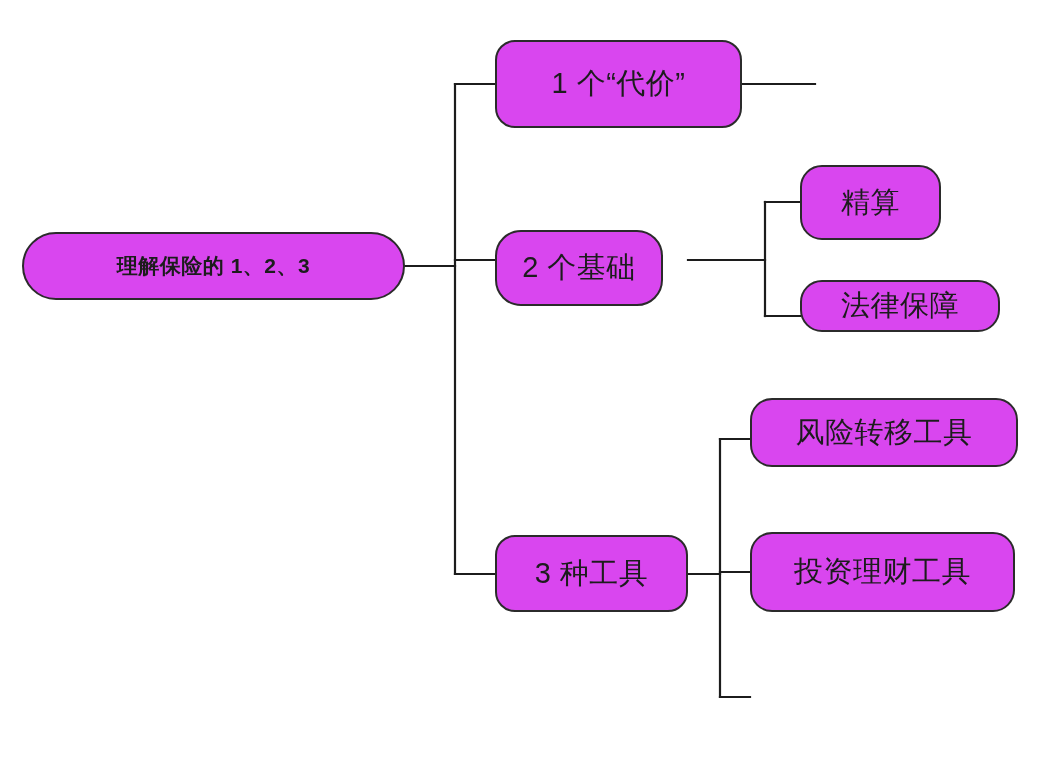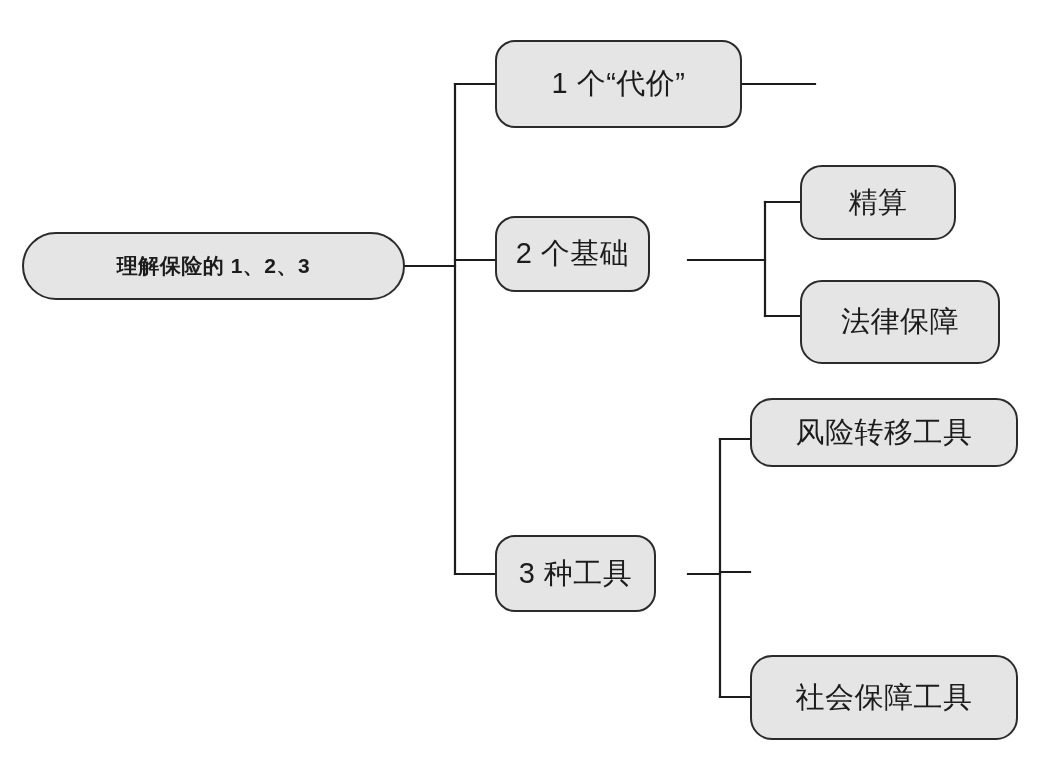--- a/index.html
+++ b/index.html
@@ -22,21 +22,21 @@
     position: absolute;
     left: 0;
     top: 0;
     width: 1047px;
     height: 774px;
     pointer-events: none;
   }
   .node {
     position: absolute;
     box-sizing: border-box;
-    background: #e5e5e5;
+    background: #d946ef;
     border: 2.2px solid #2b2b2b;
     border-radius: 22px;
     display: flex;
     align-items: center;
     justify-content: center;
     color: #1c1c1c;
     line-height: 1.1;
     white-space: nowrap;
     letter-spacing: 0.5px;
   }
@@ -80,33 +80,33 @@
     </svg>
 
   <div class="node root" style="left: 22px; top: 232px; width: 383px; height: 68px; font-size: 21px;">
     <span class="node-label">理解保险的 1、2、3</span>
   </div>
 
   <div class="node level-1" style="left: 495px; top: 40px; width: 247px; height: 88px; font-size: 29px;">
     <span class="node-label">1 个“代价”</span>
   </div>
 
-  <div class="node level-1" style="left: 495px; top: 216px; width: 155px; height: 76px; font-size: 29px;">
+  <div class="node level-1" style="left: 495px; top: 230px; width: 168px; height: 76px; font-size: 29px; border-radius: 26px;">
     <span class="node-label">2 个基础</span>
   </div>
-  <div class="node level-2" style="left: 800px; top: 165px; width: 156px; height: 75px; font-size: 29px;">
+  <div class="node level-2" style="left: 800px; top: 165px; width: 141px; height: 75px; font-size: 29px;">
     <span class="node-label">精算</span>
   </div>
-  <div class="node level-2" style="left: 800px; top: 280px; width: 200px; height: 84px; font-size: 29px;">
+  <div class="node level-2" style="left: 800px; top: 280px; width: 200px; height: 52px; font-size: 29px;">
     <span class="node-label">法律保障</span>
   </div>
 
-  <div class="node level-1" style="left: 495px; top: 535px; width: 161px; height: 77px; font-size: 29px;">
+  <div class="node level-1" style="left: 495px; top: 535px; width: 193px; height: 77px; font-size: 29px;">
     <span class="node-label">3 种工具</span>
   </div>
   <div class="node level-2" style="left: 750px; top: 398px; width: 268px; height: 69px; font-size: 29px;">
     <span class="node-label">风险转移工具</span>
   </div>
-  <div class="node level-2" style="left: 750px; top: 655px; width: 268px; height: 85px; font-size: 29px;">
-    <span class="node-label">社会保障工具</span>
+  <div class="node level-2" style="left: 750px; top: 532px; width: 265px; height: 80px; font-size: 29px;">
+    <span class="node-label">投资理财工具</span>
   </div>
 
 </div>
 
 </body></html>

